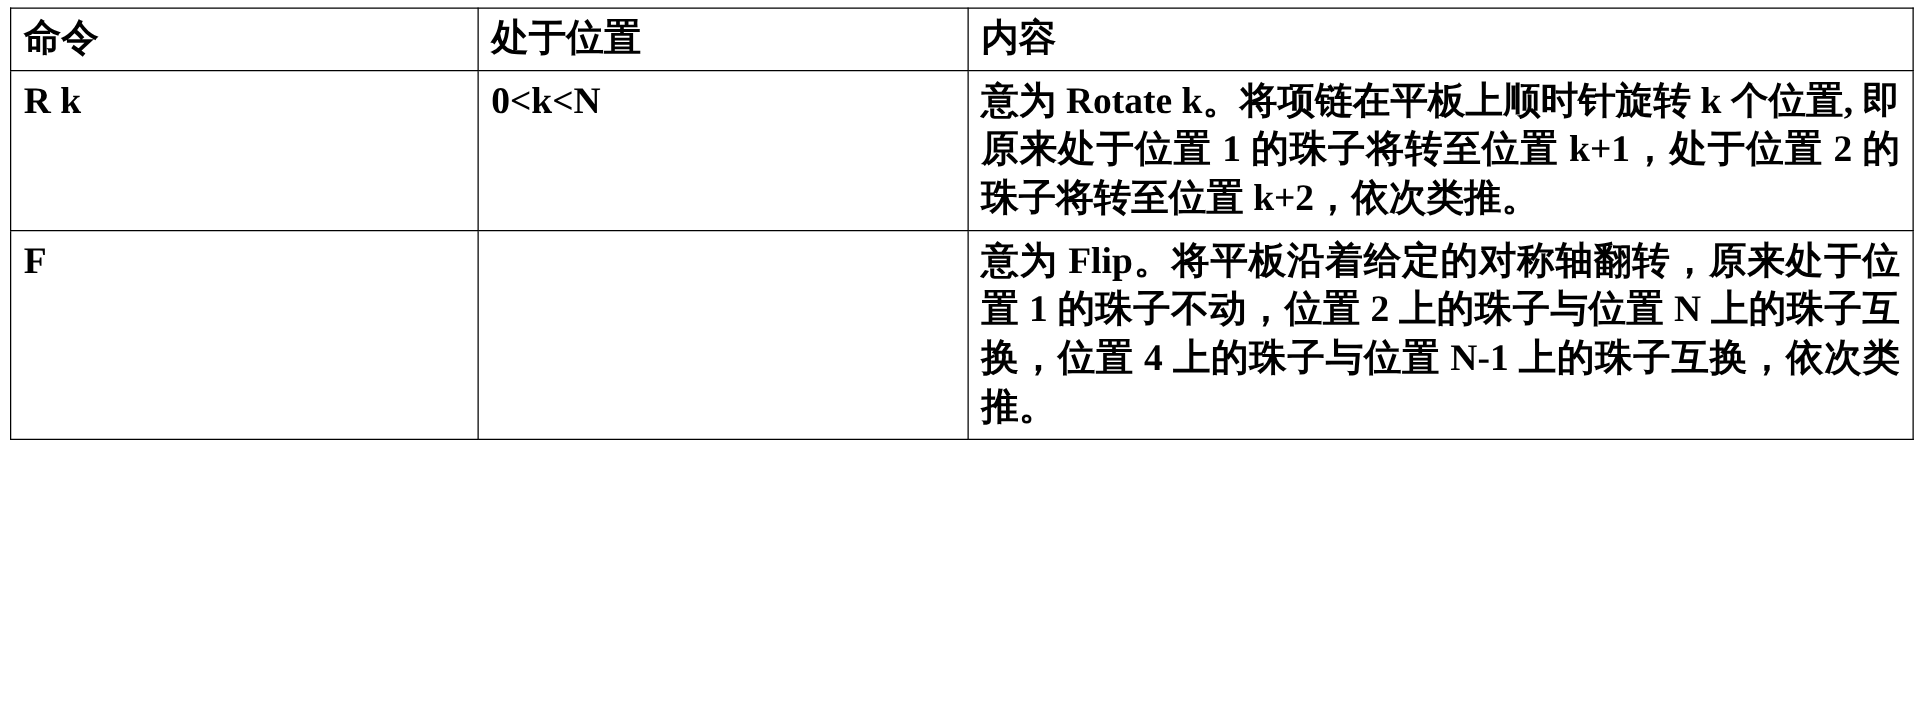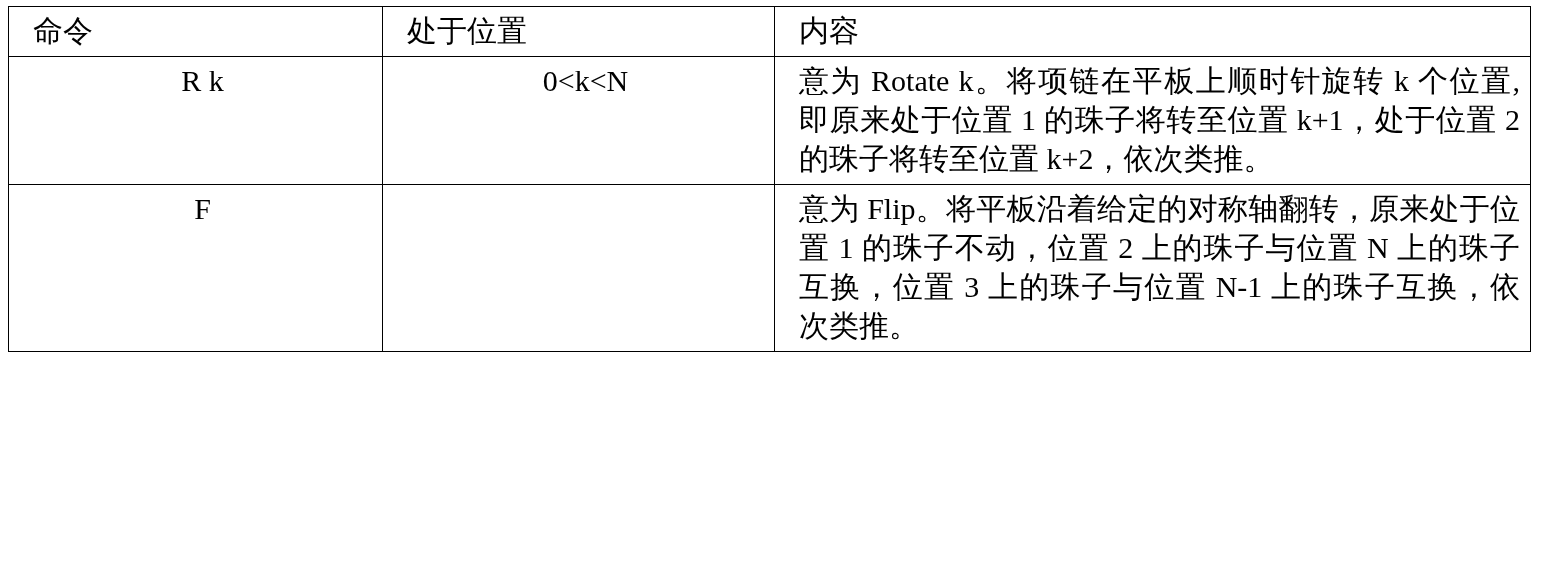--- a/index.html
+++ b/index.html
@@ -22,43 +22,43 @@
   }
   table.spec-table {
     border-collapse: collapse;
     table-layout: fixed;
     width: 1522px;
     margin: 0;
   }
   table.spec-table td {
     border: 1.5px solid #000000;
     vertical-align: top;
-    padding: 4px 10px 6px 24px;
+    padding: 4px 10px 6px 10px;
     font-size: 30px;
     line-height: 1.30;
+    font-weight: bold;
   }
   col.col-cmd   { width: 374px; }
   col.col-limit { width: 392px; }
   col.col-desc  { width: 756px; }
 
   .cell-text {
     display: block;
   }
   .desc-cell .cell-text {
     text-align: justify;
     text-justify: inter-ideograph;
     text-align-last: left;
   }
   .head-row td {
     padding-top: 6px;
     padding-bottom: 8px;
   }
   .mono-ltr {
     font-family: "Liberation Serif", "DejaVu Serif", serif;
-    text-align: center;
   }
 </style>
 </head>
 <body>
 
 <div class="page">
   <table class="spec-table">
     <colgroup>
       <col class="col-cmd">
       <col class="col-limit">
@@ -88,18 +88,18 @@
         </td>
       </tr>
       <tr>
         <td>
           <span class="cell-text mono-ltr">F</span>
         </td>
         <td>
           <span class="cell-text mono-ltr"></span>
         </td>
         <td class="desc-cell">
-          <span class="cell-text">意为 Flip。将平板沿着给定的对称轴翻转，原来处于位置 1 的珠子不动，位置 2 上的珠子与位置 N 上的珠子互换，位置 3 上的珠子与位置 N-1 上的珠子互换，依次类推。</span>
+          <span class="cell-text">意为 Flip。将平板沿着给定的对称轴翻转，原来处于位置 1 的珠子不动，位置 2 上的珠子与位置 N 上的珠子互换，位置 4 上的珠子与位置 N-1 上的珠子互换，依次类推。</span>
         </td>
       </tr>
     </tbody>
   </table>
 </div>
 
 </body></html>

